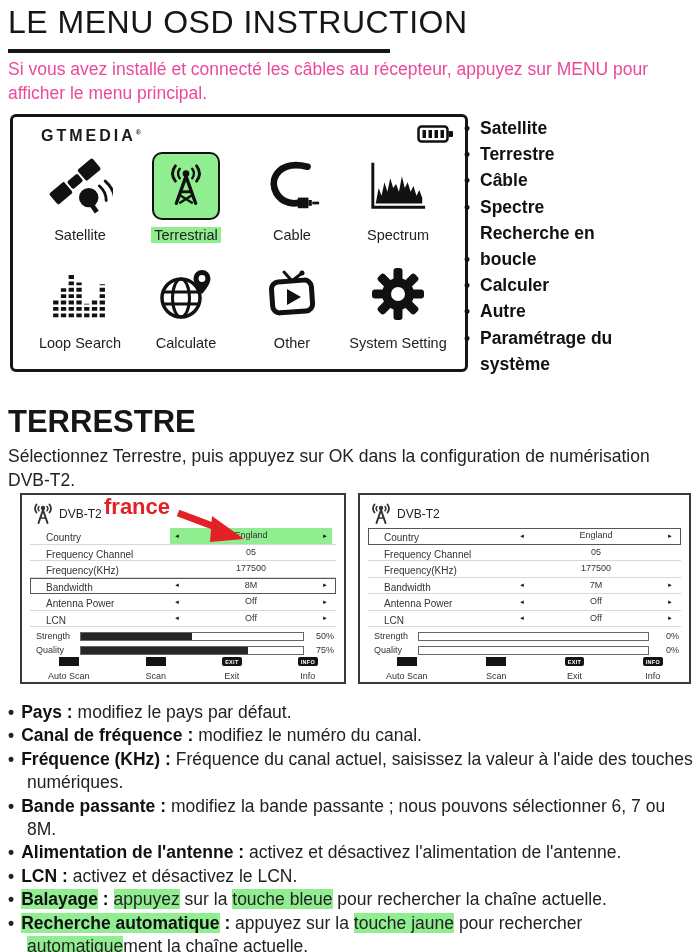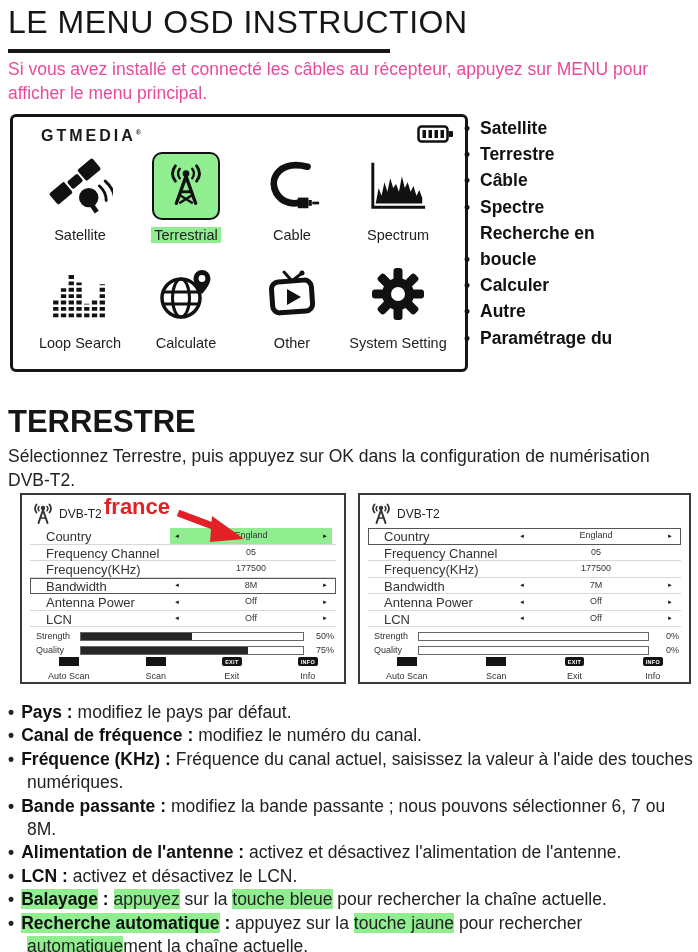--- a/index.html
+++ b/index.html
@@ -34,21 +34,21 @@
 
   
   .osd-screen{top:493px;height:191px;border:2px solid #3a3a3a;box-sizing:border-box;background:#fff;}
   .osd-left{left:20px;width:326px;}
   .osd-right{left:358px;width:333px;}
   .osd-head{position:absolute;left:10px;top:7px;display:flex;align-items:center;gap:5px;}
   .osd-title{font-size:12px;color:#222;}
   .srows{position:absolute;left:8px;right:8px;top:33px;}
   .srow{position:relative;height:15.5px;line-height:15.5px;border-bottom:1px solid #d8d8d8;}
   .srow.boxed{outline:1.5px solid #555;outline-offset:-1px;}
-  .slabel{margin-left:16px;font-size:13px;color:#333;margin-top:36px;}
+  .slabel{margin-left:16px;font-size:10px;color:#333;margin-top:36px;}
   .sctrl{position:absolute;right:4px;top:0;bottom:0;width:154px;display:flex;align-items:center;justify-content:space-between;padding:0 4px;}
   .sctrl.center{justify-content:center;}
   .sctrl.hl{background:var(--green,#90ee90);}
   .sarrow{font-size:6px;color:#111;line-height:1;}
   .svalue{font-size:9px;color:#333;}
   .signal{position:absolute;left:14px;right:10px;top:132px;}
   .sigrow{display:flex;align-items:flex-end;height:14px;}
   .siglabel{width:44px;font-size:9px;color:#333;}
   .sigbar{flex:1;height:7px;border:1px solid #666;background:#fff;}
   .sigfill{height:100%;background:#262626;}
@@ -237,20 +237,24 @@
         <span>Calculer</span>
       </div>
       <div class="legend-item">
         <span class="legend-bullet">•</span>
         <span>Autre</span>
       </div>
       <div class="legend-item">
         <span class="legend-bullet">•</span>
         <span>Paramétrage du</span>
       </div>
+      <div class="legend-item">
+        <span class="legend-bullet"></span>
+        <span>système</span>
+      </div>
     </div>
 
   <div class="abs sec-head">TERRESTRE</div>
   <div class="abs sec-intro">Sélectionnez Terrestre, puis appuyez sur OK dans la configuration de numérisation DVB-T2.</div>
 
   <div class="abs osd-screen osd-left">
     <div class="osd-head">
       <svg width="22" height="24" viewBox="0 0 22 24">
         <circle cx="11" cy="6" r="2.2" fill="#333"></circle>
         <path d="M11 8 L6.5 21 M11 8 L15.5 21" stroke="#333" stroke-width="2" fill="none" stroke-linecap="round"></path>

